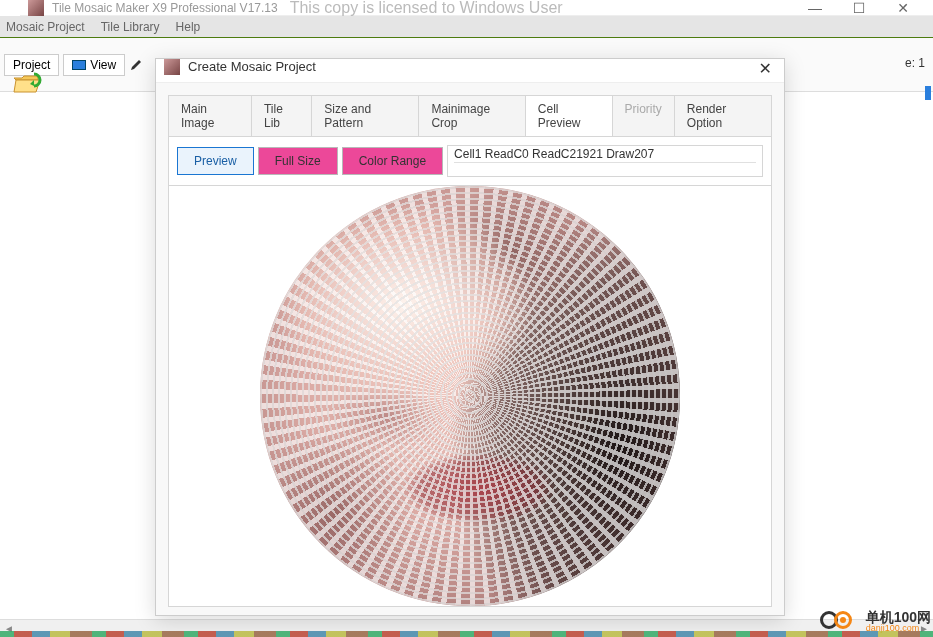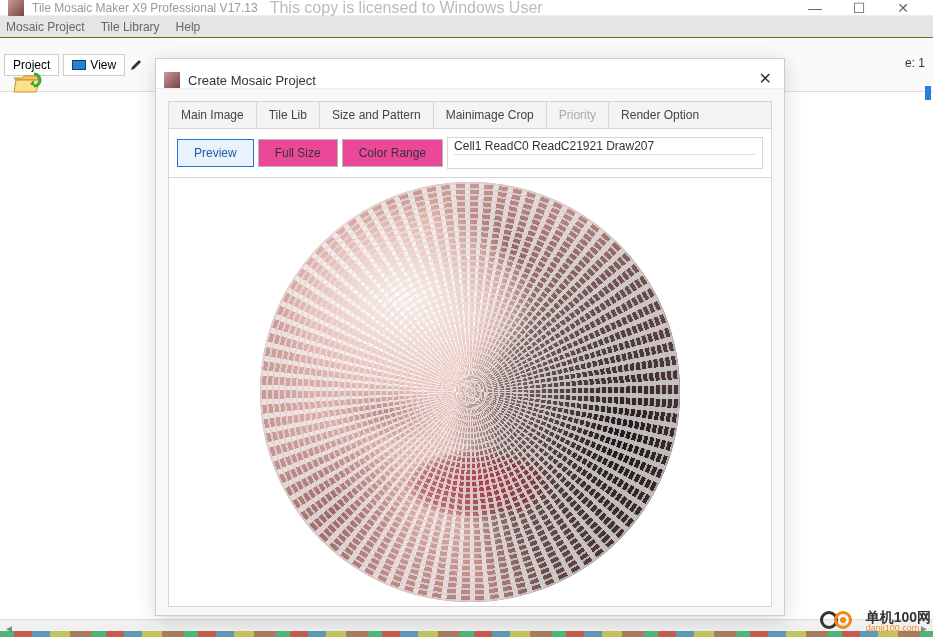--- a/index.html
+++ b/index.html
@@ -1,18 +1,18 @@
 <!DOCTYPE html>
 <html><head>
 <meta charset="utf-8">
 <style>
 * { margin: 0; padding: 0; box-sizing: border-box; font-family: "Segoe UI", Tahoma, sans-serif; font-size: 12px; }
 body { width: 933px; height: 637px; background: #fff; overflow: hidden; position: relative; }
 
-.titlebar { height: 16px; display: flex; align-items: center; padding: 0 8px; background: #fff; border-bottom: 1px solid #eee; }
+.titlebar { height: 16px; display: flex; align-items: center; padding: 0 8px; background: #fff; border-bottom: 1px solid #eee; margin-left: 20px; }
 .titlebar .app-icon { width: 16px; height: 16px; background: linear-gradient(135deg,#c99,#744); margin-right: 8px; }
 .titlebar .title { color: #999; font-size: 12px; flex: 0 0 auto; }
 .titlebar .license { color: #bbb; margin-left: 12px; font-size: 16px; }
 .titlebar .spacer { flex: 1; }
 .win-btn { width: 44px; height: 28px; display: flex; align-items: center; justify-content: center; color: #666; font-size: 14px; }
 
 .menubar { height: 22px; display: flex; align-items: center; padding: 0 6px; gap: 16px; color: #666; background: #e5e5e5; border-bottom: 1px solid #4d7c0f; font-size: 12px; }
 
 .toolbar-row { height: 54px; display: flex; align-items: center; background: #fafafa; border-bottom: 1px solid #ddd; padding: 2px 4px; gap: 4px; position: relative; }
 .tb-tab { padding: 2px 8px; border: 1px solid #ccc; background: #fff; display: flex; align-items: center; gap: 4px; height: 22px; }
@@ -27,21 +27,21 @@
 .status-right { position: absolute; right: 8px; top: 18px; color: #333; font-size: 12px; }
 .blue-marker { position: absolute; right: 2px; top: 48px; width: 6px; height: 14px; background: #2a7fdd; }
 
 .main-area { position: absolute; left: 0; top: 124px; right: 0; bottom: 18px; background: #fff; overflow: hidden; }
 .hscroll { position: absolute; left: 0; right: 0; bottom: 0; height: 18px; background: #f0f0f0; border-top: 1px solid #ddd; }
 .hscroll .arrow { width: 18px; height: 18px; position: absolute; top: 0; background: #f0f0f0; color: #888; text-align: center; line-height: 18px; font-size: 10px; }
 .hscroll .arrow.l { left: 0; }
 .hscroll .arrow.r { right: 0; }
 
 .dialog { position: absolute; left: 155px; top: 58px; width: 630px; height: 558px; background: #fff; border: 1px solid #ccc; box-shadow: 0 4px 20px rgba(0,0,0,.15); display: flex; flex-direction: column; }
-.dlg-title { height: 30px; display: flex; align-items: flex-end; padding: 0 8px; border-bottom: 1px solid #eee; }
+.dlg-title { height: 30px; display: flex; align-items: flex-start; padding: 0 8px; border-bottom: 1px solid #eee; }
 .dlg-title .ico { width: 16px; height: 16px; background: linear-gradient(135deg,#c99,#744); margin-right: 8px; }
 .dlg-title .txt { color: #333; font-size: 13px; }
 .dlg-title .close { margin-left: auto; font-size: 16px; color: #333; padding: 0 4px; font-family: Arial; }
 
 .dlg-body { flex: 1; padding: 12px 12px 8px; display: flex; flex-direction: column; background: #f8f8f8; }
 .tabs { display: flex; background: #f4f4f4; border: 1px solid #d6d6d6; border-bottom: none; }
 .tab { padding: 6px 12px; border-right: 1px solid #d6d6d6; color: #444; background: #f4f4f4; }
 .tab.active { background: #fff; font-weight: normal; }
 .tab.disabled { color: #aaa; }
 .sub-row { display: flex; gap: 4px; padding: 8px; background: #fff; border: 1px solid #d6d6d6; align-items: center; }
@@ -146,20 +146,21 @@
     <div class="ico"></div>
     <div class="txt">Create Mosaic Project</div>
     <div class="close">✕</div>
   </div>
   <div class="dlg-body">
     <div class="tabs">
       <div class="tab">Main Image</div>
       <div class="tab">Tile Lib</div>
       <div class="tab">Size and Pattern</div>
       <div class="tab">Mainimage Crop</div>
+      <div class="tab active">Cell Preview</div>
       <div class="tab disabled">Priority</div>
       <div class="tab" style="border-right:none">Render Option</div>
     </div>
     <div class="sub-row">
       <div class="sub-btn active">Preview</div>
       <div class="sub-btn">Full Size</div>
       <div class="sub-btn">Color Range</div>
       <div class="status-box">
         <div>Cell1 ReadC0 ReadC21921  Draw207</div>
         <div style="border-top:1px solid #e0e0e0; margin-top:1px; height:12px;"></div>

